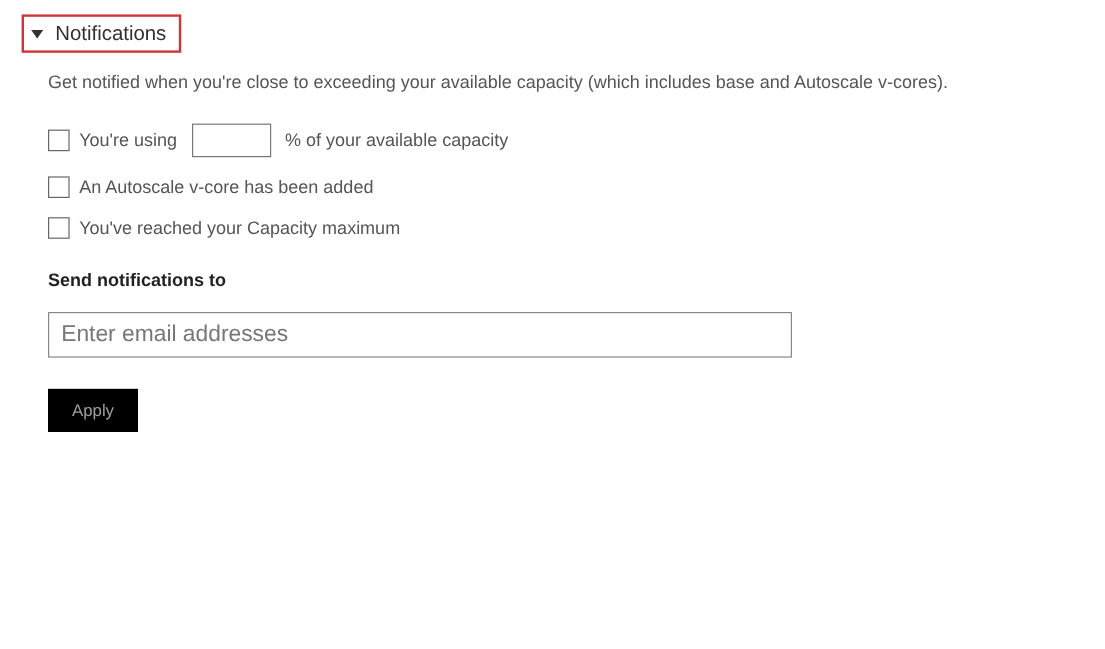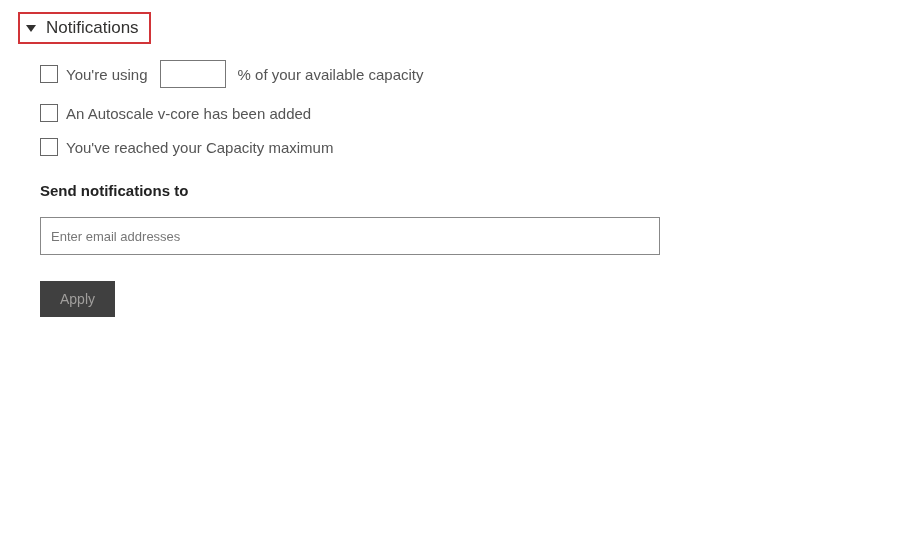--- a/index.html
+++ b/index.html
@@ -71,32 +71,32 @@
       padding: 2px 6px;
       font-size: 14px;
       margin: 0 4px;
     }
     .email-input {
       display: block;
       width: 620px;
       height: 38px;
       border: 1px solid #888;
       padding: 6px 10px;
-      font-size: 13px;
+      font-size: 19px;
       color: #6d28d9;
       margin-top: 18px;
     }
     .email-input::placeholder { color: #777; }
     .buttons {
       display: flex;
       gap: 22px;
       margin-top: 26px;
     }
     .btn {
-      background: #404040;
+      background: #000000;
       border: none;
       padding: 10px 20px;
       font-size: 14px;
       color: #a19f9d;
       cursor: pointer;
       font-family: inherit;
     }
     .spacer { height: 10px; }
     .send-to-group .option-row { margin-bottom: 14px; }
   </style>
@@ -105,20 +105,21 @@
 
 
 
 <div class="section-header">
   <span class="caret"></span>
   <span class="section-title">Notifications</span>
 </div>
 
 <div class="content">
 
+  <p class="description">Get notified when you're close to exceeding your available capacity (which includes base and Autoscale v-cores).</p>
 
 
   <div class="option-row">
     <span class="checkbox"></span>
     <span>You're using</span>
     <input type="text" class="inline-input" value="" style="">
     <span>% of your available capacity</span>
   </div>
 
 

